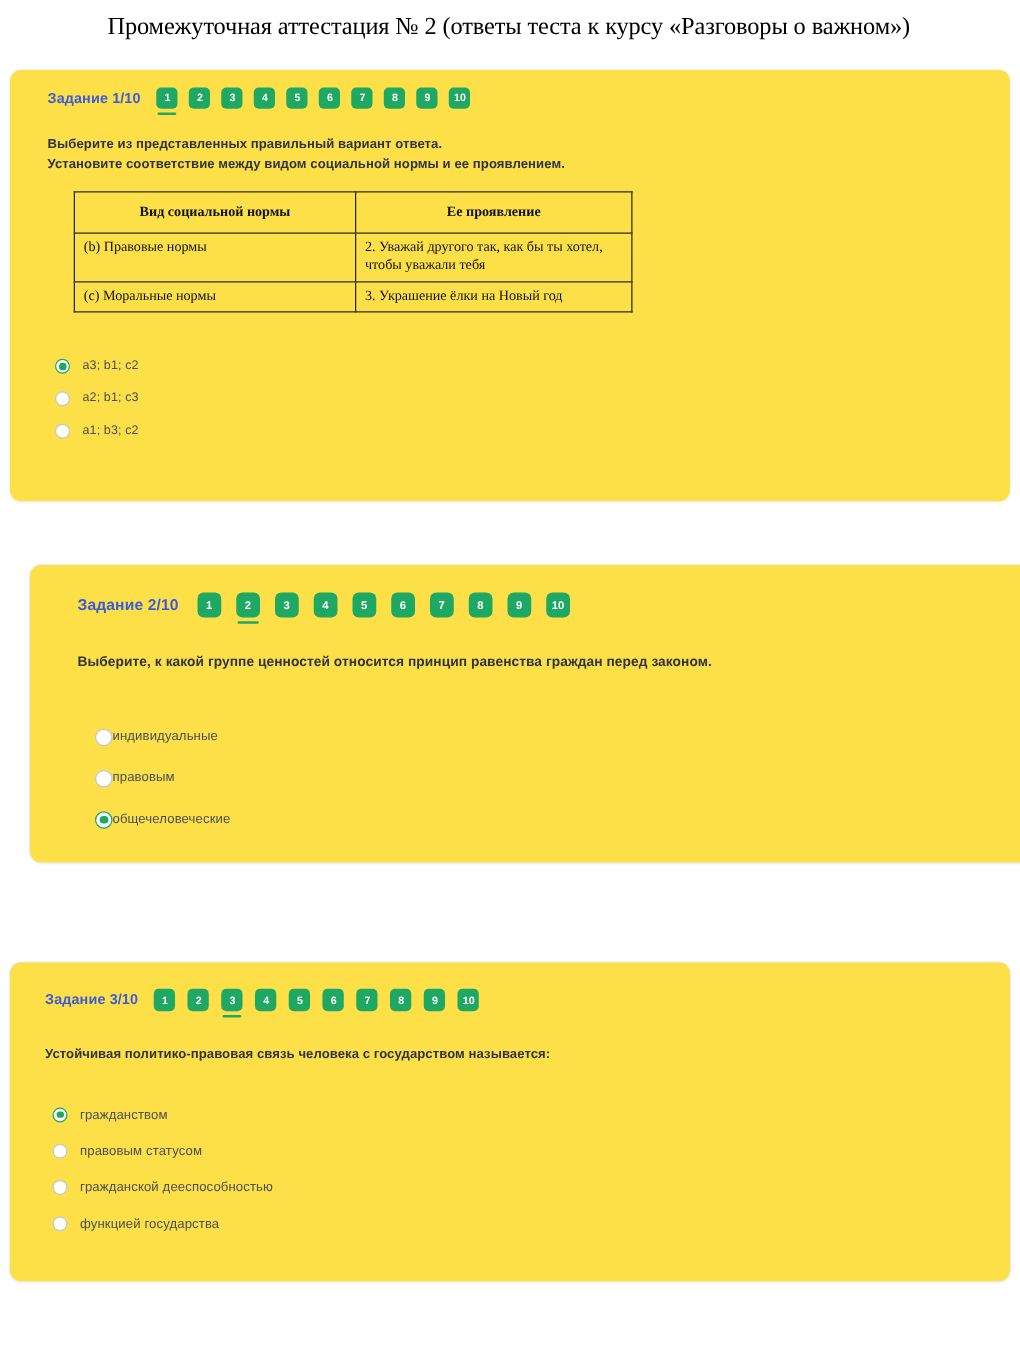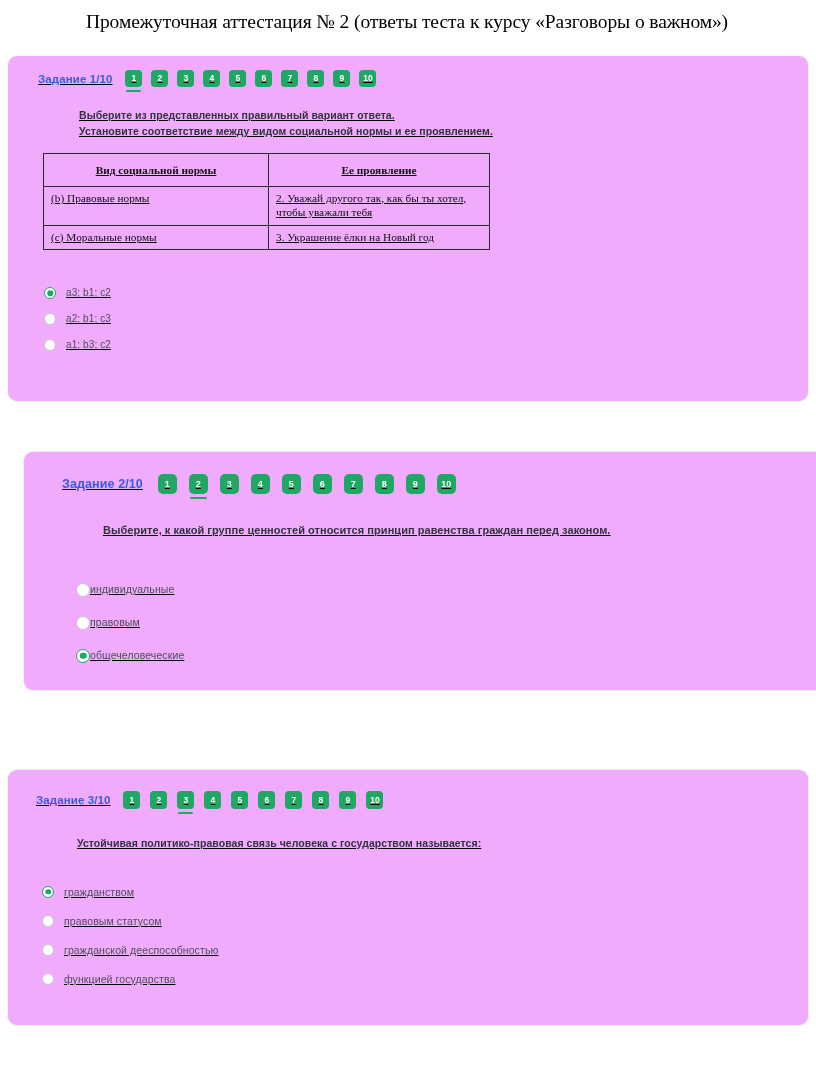--- a/index.html
+++ b/index.html
@@ -23,24 +23,23 @@
     padding: 10px 10px 0 8px;
     line-height: 1.25;
     white-space: nowrap;
     letter-spacing: -0.1px;
     text-align: center;
   }
 
   
   .card {
     position: absolute;
-    background: #f0abfc;
+    background: #fde047;
     border-radius: 9px;
     box-shadow: 0 0 0 1px rgba(225,228,233,0.55), 0 1px 3px rgba(20,30,60,0.055);
-    text-decoration: underline;
   }
 
   #card-1 { left: 8px;  top: 56px;  width: 800px; height: 345px; box-shadow: 0 0 0 1px rgba(228,231,236,0.35), 0 1px 2px rgba(20,30,60,0.04); }
   #card-2 { left: 24px;  top: 452px; width: 800px; height: 238px; }
   #card-3 { left: 8px;  top: 770px; width: 800px; height: 255px; }
 
   .card-inner { padding: 14px 24px 0 30px; }
 
   
   .task-head {
@@ -100,27 +99,27 @@
   .prompt {
     color: #30343c;
     font-size: 10.5px;
     font-weight: bold;
     line-height: 1.55;
     margin-top: 20px;
     letter-spacing: 0.05px;
   }
   #card-2 .prompt { font-size: 11px; margin-top: 28px; }
   #card-3 .prompt { font-size: 10.5px; margin-top: 26px; }
-  .prompt-line { display: block; margin-left: 41px; }
+  .prompt-line { display: block; }
 
   
   .match-table {
     border-collapse: collapse;
     margin-top: 13px;
-    margin-left: 5px;
+    margin-left: 21px;
     font-family: "Liberation Serif", serif;
     table-layout: fixed;
     width: 446px;
   }
   .match-table th,
   .match-table td {
     border: 1px solid #2a2a2a;
     font-size: 11.3px;
     color: #111111;
     line-height: 1.28;

